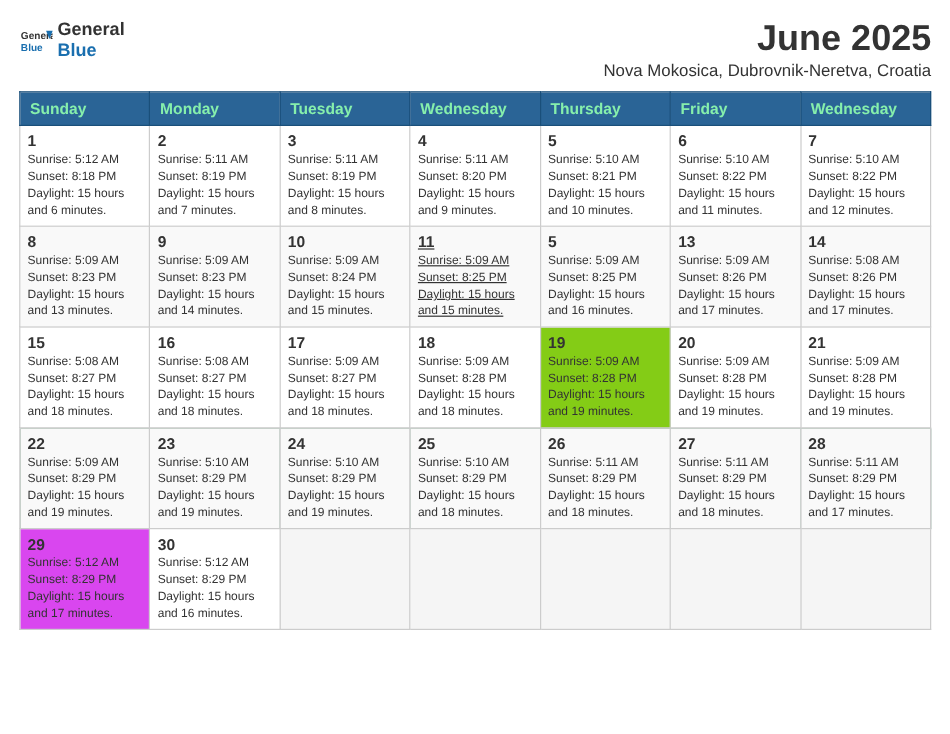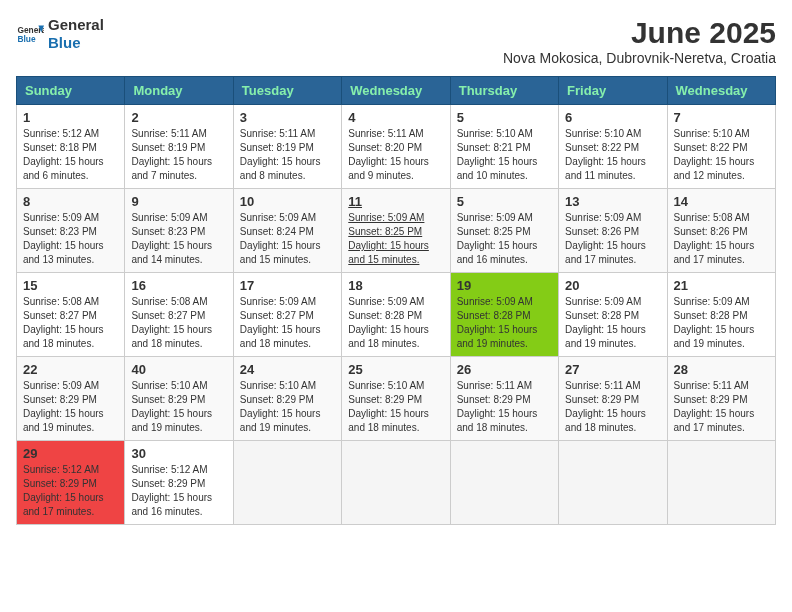--- a/index.html
+++ b/index.html
@@ -201,21 +201,21 @@
         <span class="day-number">21</span>
         <div class="day-info">Sunrise: 5:09 AM<br>Sunset: 8:28 PM<br>Daylight: 15 hours<br>and 19 minutes.</div>
       </td>
       </tr>
       <tr style="background: #14532d;">
         <td style="background: rgb(249, 249, 249);">
         <span class="day-number">22</span>
         <div class="day-info">Sunrise: 5:09 AM<br>Sunset: 8:29 PM<br>Daylight: 15 hours<br>and 19 minutes.</div>
       </td>
         <td style="background: rgb(249, 249, 249);">
-        <span class="day-number">40</span>
+        <span class="day-number">23</span>
         <div class="day-info">Sunrise: 5:10 AM<br>Sunset: 8:29 PM<br>Daylight: 15 hours<br>and 19 minutes.</div>
       </td>
         <td style="background: rgb(249, 249, 249);">
         <span class="day-number">24</span>
         <div class="day-info">Sunrise: 5:10 AM<br>Sunset: 8:29 PM<br>Daylight: 15 hours<br>and 19 minutes.</div>
       </td>
         <td style="background: rgb(249, 249, 249);">
         <span class="day-number">25</span>
         <div class="day-info">Sunrise: 5:10 AM<br>Sunset: 8:29 PM<br>Daylight: 15 hours<br>and 18 minutes.</div>
       </td>
@@ -226,21 +226,21 @@
         <td style="background: rgb(249, 249, 249);">
         <span class="day-number">27</span>
         <div class="day-info">Sunrise: 5:11 AM<br>Sunset: 8:29 PM<br>Daylight: 15 hours<br>and 18 minutes.</div>
       </td>
         <td style="background: rgb(249, 249, 249);">
         <span class="day-number">28</span>
         <div class="day-info">Sunrise: 5:11 AM<br>Sunset: 8:29 PM<br>Daylight: 15 hours<br>and 17 minutes.</div>
       </td>
       </tr>
       <tr style="background: rgb(255, 255, 255);">
-        <td style="background: #ef4444;">
+        <td style="background: #d946ef;">
         <span class="day-number">29</span>
         <div class="day-info">Sunrise: 5:12 AM<br>Sunset: 8:29 PM<br>Daylight: 15 hours<br>and 17 minutes.</div>
       </td>
         <td style="background: rgb(255, 255, 255);">
         <span class="day-number">30</span>
         <div class="day-info">Sunrise: 5:12 AM<br>Sunset: 8:29 PM<br>Daylight: 15 hours<br>and 16 minutes.</div>
       </td>
         <td class="empty" style="background: rgb(245, 245, 245);"></td>
         <td class="empty" style="background: rgb(245, 245, 245);"></td>
         <td class="empty" style="background: rgb(245, 245, 245);"></td>

